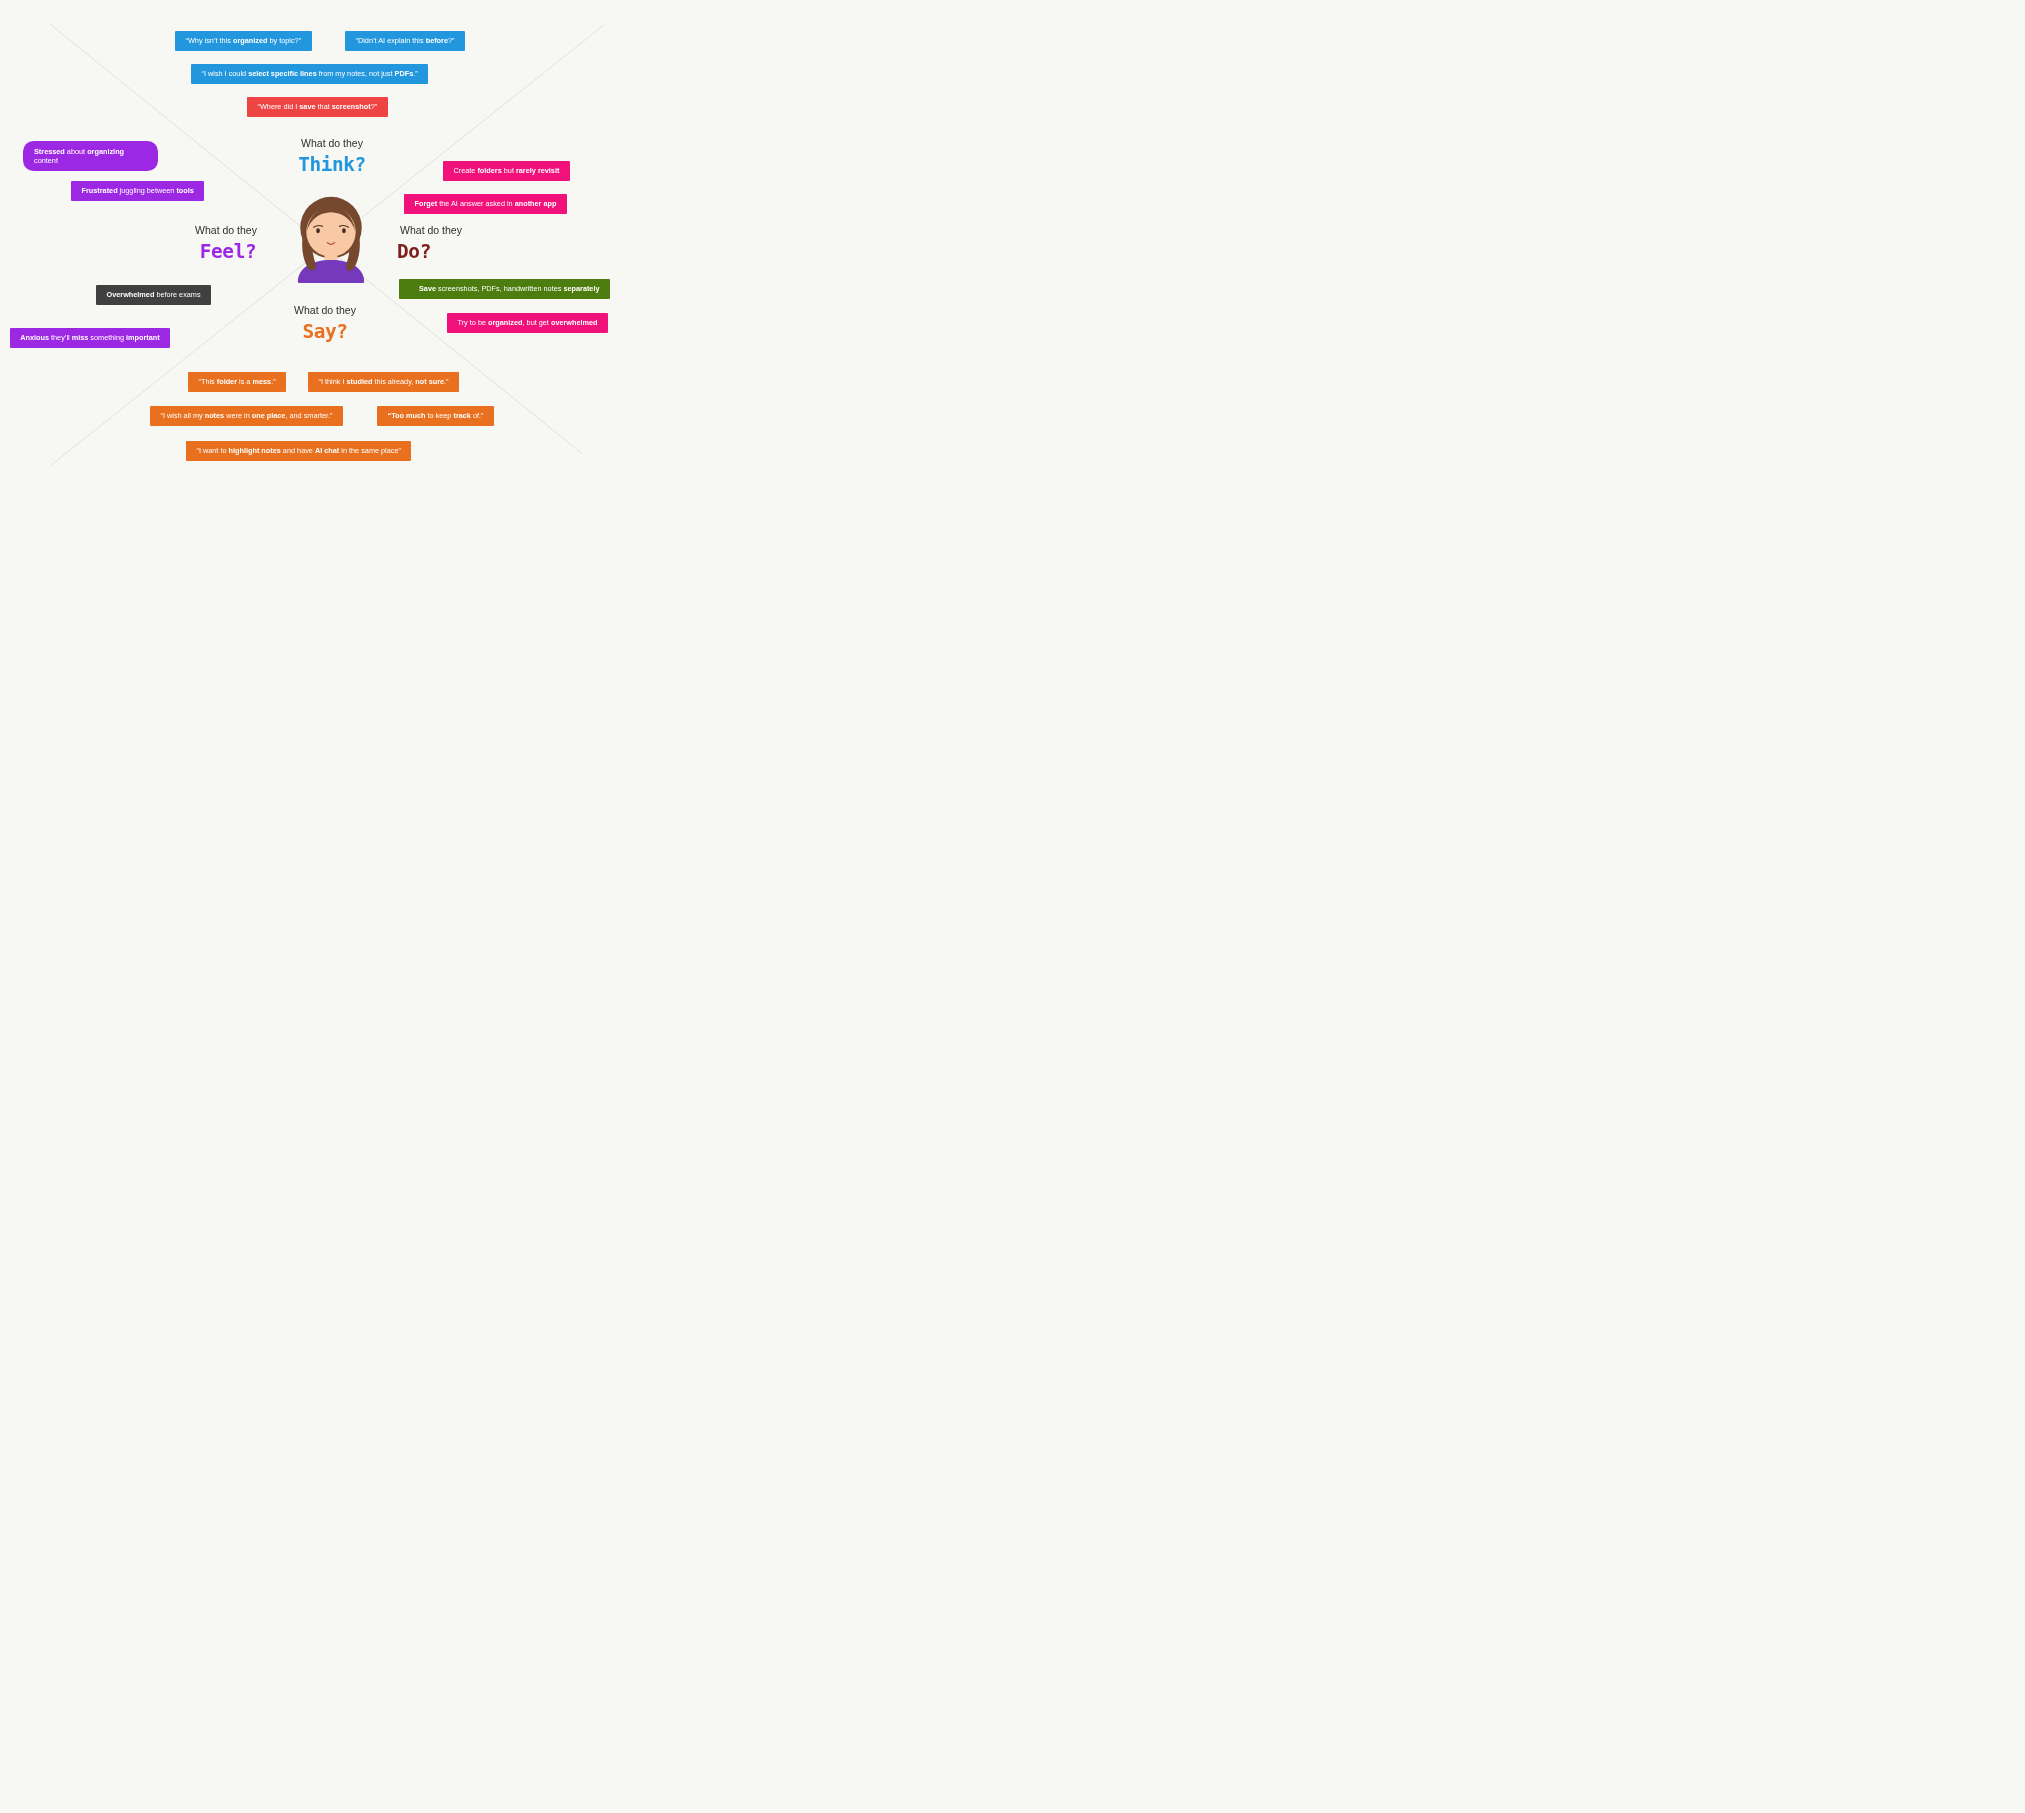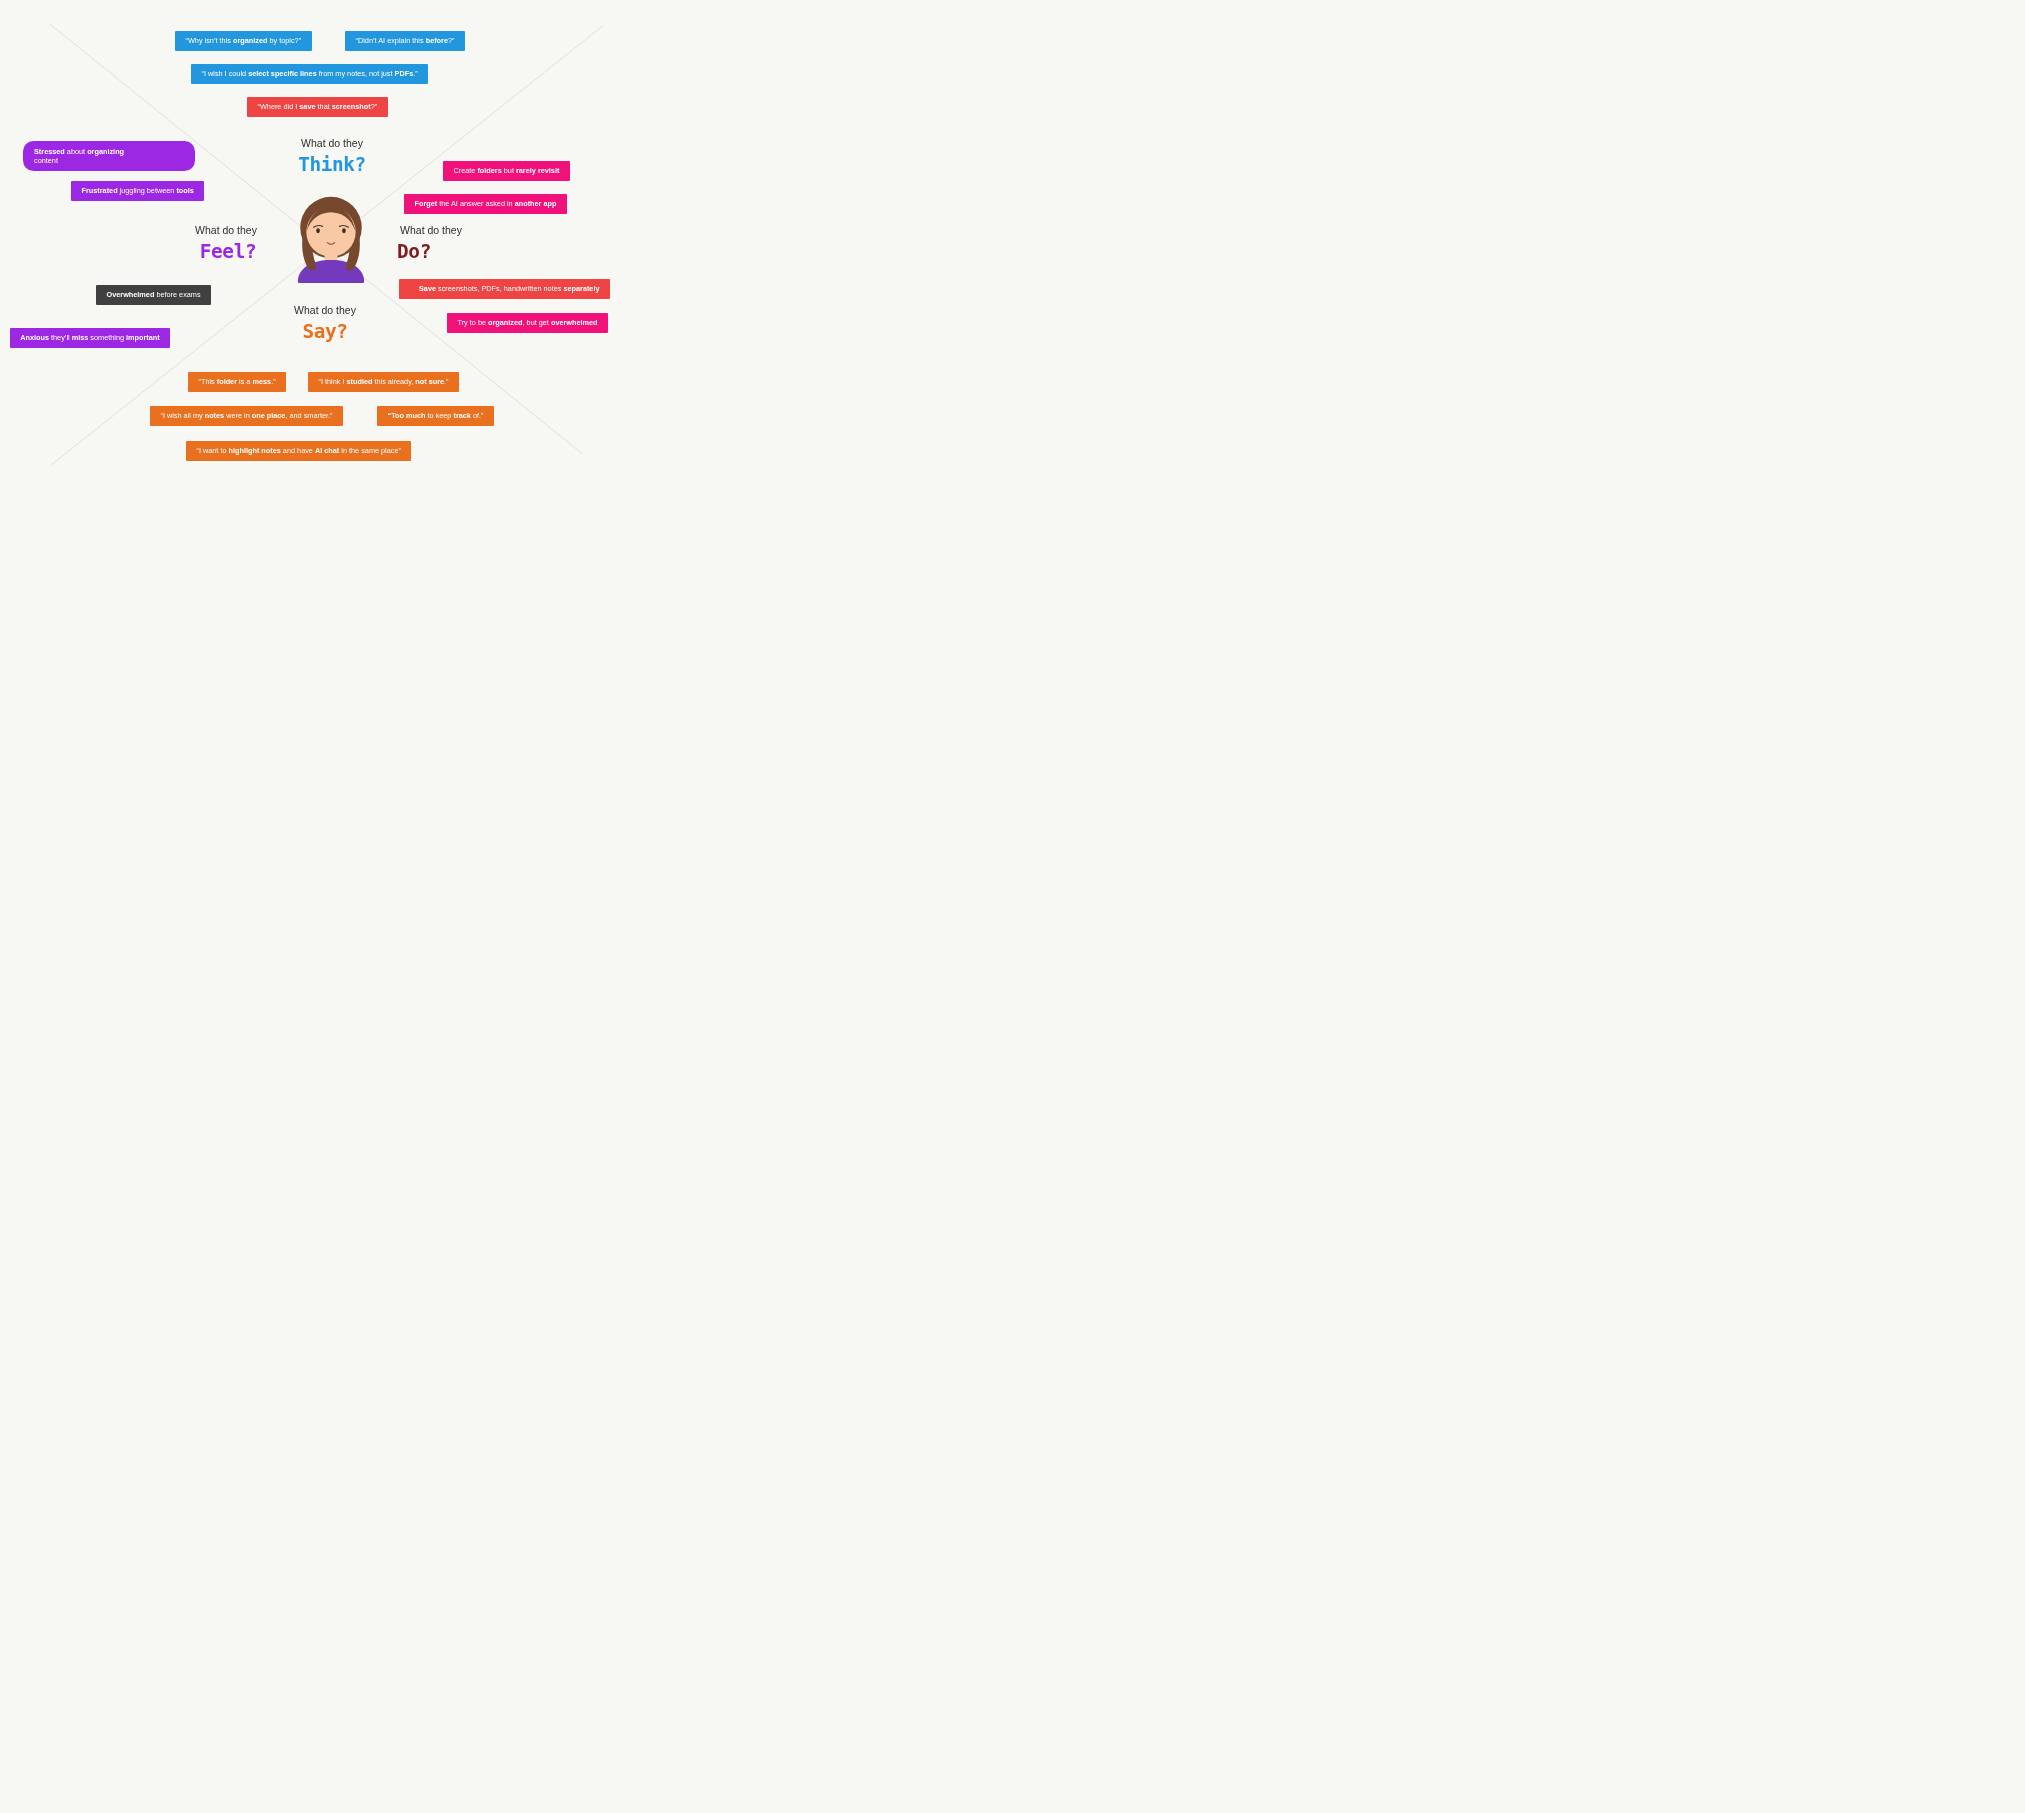--- a/index.html
+++ b/index.html
@@ -19,21 +19,21 @@
     font-size: 7.3px;
     line-height: 1.25;
     padding: 5.3px 10.5px;
     border-radius: 1px;
     white-space: nowrap;
     font-weight: 400;
   }
   .pill b { font-weight: 700; }
   .pill.wrap {
     white-space: pre-line;
-    width: 172px;
+    width: 135px;
     padding: 5.7px 11px;
     border-radius: 10.5px;
   }
   .label-small {
     position: absolute;
     transform: translateX(-50%);
     font-size: 10.5px;
     color: #2E2E2E;
     white-space: nowrap;
   }
@@ -73,21 +73,21 @@
 content</span></div>
   <div class="pill" style="left: 71px; top: 181px; background: rgb(157, 40, 228);"><span></span><b>Frustrated</b><span> juggling between </span><b>tools</b><span></span></div>
   <div class="pill" style="left: 96px; top: 285px; background: #404040;"><span></span><b>Overwhelmed</b><span> before exams</span></div>
   <div class="pill" style="left: 9.7px; top: 328px; background: rgb(157, 40, 228);"><span></span><b>Anxious</b><span> they’ll </span><b>miss</b><span> something </span><b>important</b><span></span></div>
 
   <div class="label-small" style="left:431px;top:224px">What do they</div>
   <div class="label-big" style="left: 414px; top: 240px; color: #7f1d1d;">Do?</div>
 
   <div class="pill" style="left: 443px; top: 161px; background: rgb(240, 17, 123);"><span>Create </span><b>folders</b><span> but </span><b>rarely revisit</b><span></span></div>
   <div class="pill" style="left: 404px; top: 194px; background: rgb(240, 17, 123);"><span></span><b>Forget</b><span> the AI answer asked in </span><b>another app</b><span></span></div>
-  <div class="pill" style="left: 399px; top: 279px; background: #ef4444; padding-left: 20px;"><span></span><b>Save</b><span> screenshots, PDFs, handwritten notes </span><b>separately</b><span></span></div>
+  <div class="pill" style="left: 399px; top: 279px; background: #4d7c0f; padding-left: 20px;"><span></span><b>Save</b><span> screenshots, PDFs, handwritten notes </span><b>separately</b><span></span></div>
   <div class="pill" style="left: 447px; top: 313px; background: rgb(240, 17, 123);"><span>Try to be </span><b>organized</b><span>, but get </span><b>overwhelmed</b><span></span></div>
 
   <div class="label-small" style="left:325px;top:304px">What do they</div>
   <div class="label-big" style="left: 325px; top: 320px; color: rgb(232, 112, 30);">Say?</div>
 
   <div class="pill" style="left: 188px; top: 372px; background: rgb(232, 112, 30);"><span>“This </span><b>folder</b><span> is a </span><b>mess</b><span>.”</span></div>
   <div class="pill" style="left: 308px; top: 372px; background: rgb(232, 112, 30);"><span>“I think I </span><b>studied</b><span> this already, </span><b>not sure</b><span>.”</span></div>
   <div class="pill" style="left: 150px; top: 406px; background: rgb(232, 112, 30);"><span>“I wish all my </span><b>notes</b><span> were in </span><b>one place</b><span>, and smarter.”</span></div>
   <div class="pill" style="left: 377px; top: 406px; background: rgb(232, 112, 30);"><span></span><b>“Too much</b><span> to keep </span><b>track</b><span> of.”</span></div>
   <div class="pill" style="left: 186px; top: 441px; background: rgb(232, 112, 30);"><span>“I want to </span><b>highlight notes</b><span> and have </span><b>AI chat</b><span> in the same place”</span></div>

